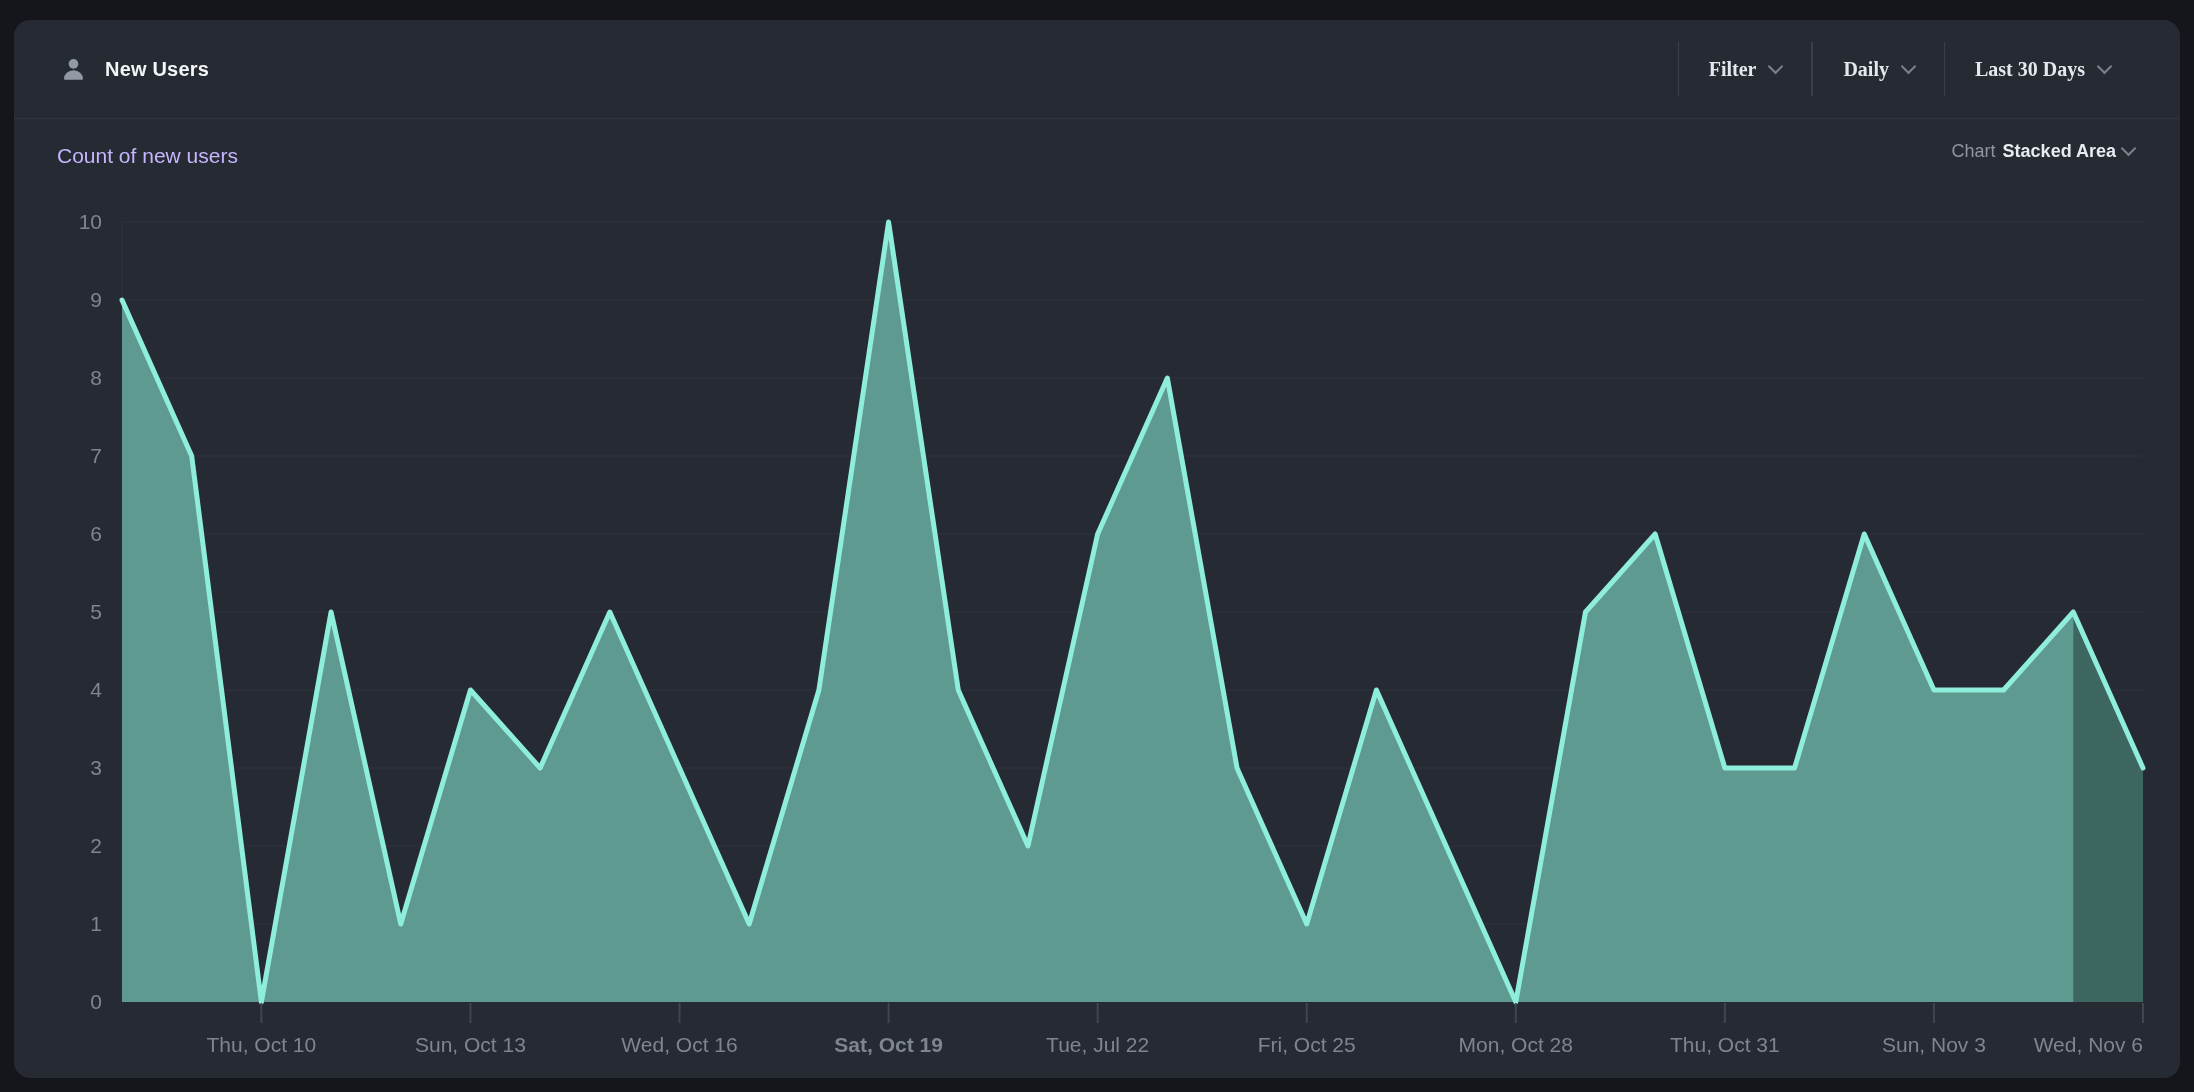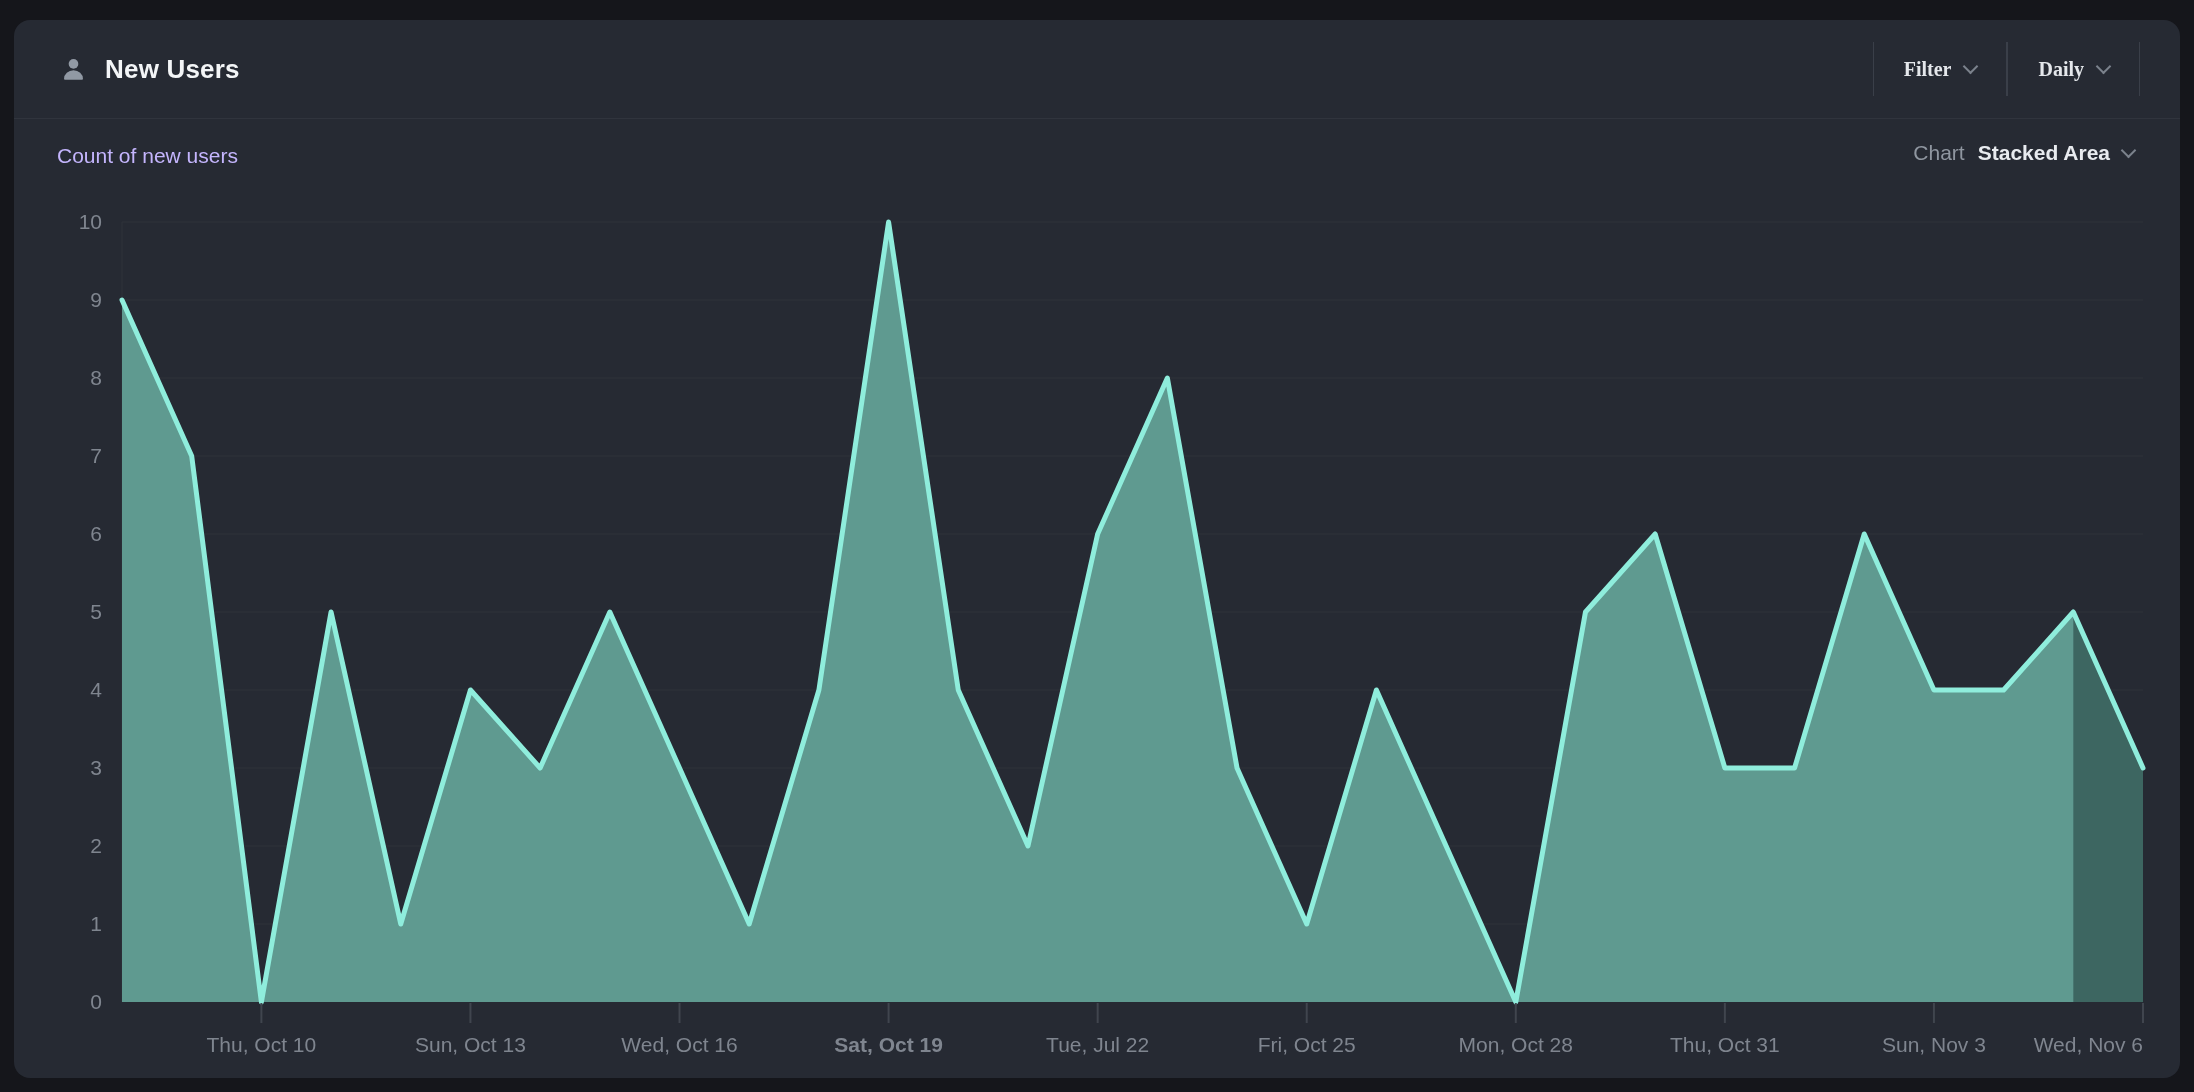--- a/index.html
+++ b/index.html
@@ -19,21 +19,21 @@
   }
   
   .widget-header {
     position:absolute; left:0; top:0; width:100%; height:98px;
     border-bottom:1px solid #30343D;
     display:flex; align-items:center;
   }
   .title-group { display:flex; align-items:center; gap:18px; margin-left:46px; }
   .user-icon svg { width:27px; height:27px; fill:#9199A4; display:block; }
   .widget-title {
-    margin:0; font-size:26px; font-weight:700; color:#F3F5F7; letter-spacing:.2px;
+    margin:0; font-size:20px; font-weight:700; color:#F3F5F7; letter-spacing:.2px;
   }
   .header-controls {
     position:absolute; right:40px; top:0; height:98px;
     display:flex; align-items:center;
   }
   .vsep { width:1px; height:54px; background:#3A3F49; }
   .control {
     display:flex; align-items:center; gap:14px;
     background:none; border:none; cursor:pointer;
     font-family:Liberation Serif, serif; font-size:20px; font-weight:600; color:#E4E7EB;
@@ -44,23 +44,23 @@
     border-right:2px solid #7B828C; border-bottom:2px solid #7B828C;
     transform:rotate(45deg); margin-top:-6px; display:inline-block;
   }
   
   .metric-label {
     position:absolute; left:43px; top:124px;
     font-size:21px; font-weight:500; color:#c4b5fd;
   }
   .chart-type {
     position:absolute; right:40px; top:120px;
-    display:flex; align-items:center; gap:13px;
+    display:flex; align-items:center; gap:7px;
     background:none; border:none; cursor:pointer;
-    font-family:inherit; font-size:21px;
+    font-family:inherit; font-size:18px;
   }
   .chart-type .muted { color:#8F96A0; font-weight:500; }
   .chart-type .value { color:#E8EBEF; font-weight:700; }
   
   #chart-svg { position:absolute; left:0; top:0; width:2166px; height:1058px; display:block; }
   #y-labels, #x-labels { position:absolute; left:0; top:0; width:100%; height:100%; pointer-events:none; }
   .y-label {
     position:absolute; left:0; width:88px; text-align:right;
     font-size:21px; line-height:26px; color:#7F858F;
   }
@@ -91,20 +91,24 @@
         <span>Filter</span>
         <span class="chev"></span>
       </button>
       <span class="vsep"></span>
       <span class="vsep"></span>
       <button class="control">
         <span>Daily</span>
         <span class="chev"></span>
       </button>
       <span class="vsep"></span>
+      <button class="control">
+        <span>Last 30 Days</span>
+        <span class="chev"></span>
+      </button>
     </div>
   </header>
 
   <span class="metric-label">Count of new users</span>
 
   <button class="chart-type">
     <span class="muted">Chart</span>
     <span class="value">Stacked Area</span>
     <span class="chev"></span>
   </button>

